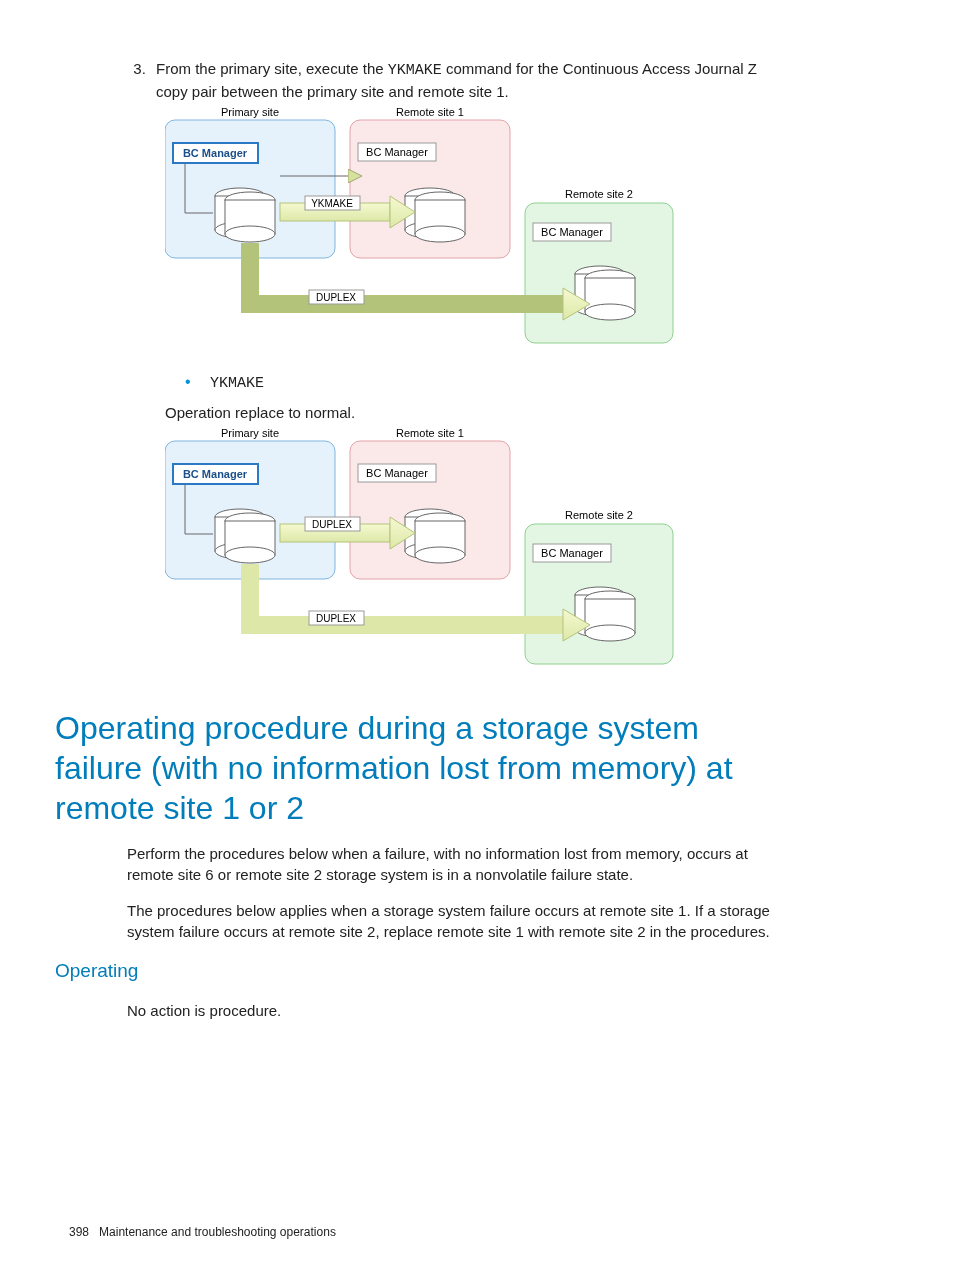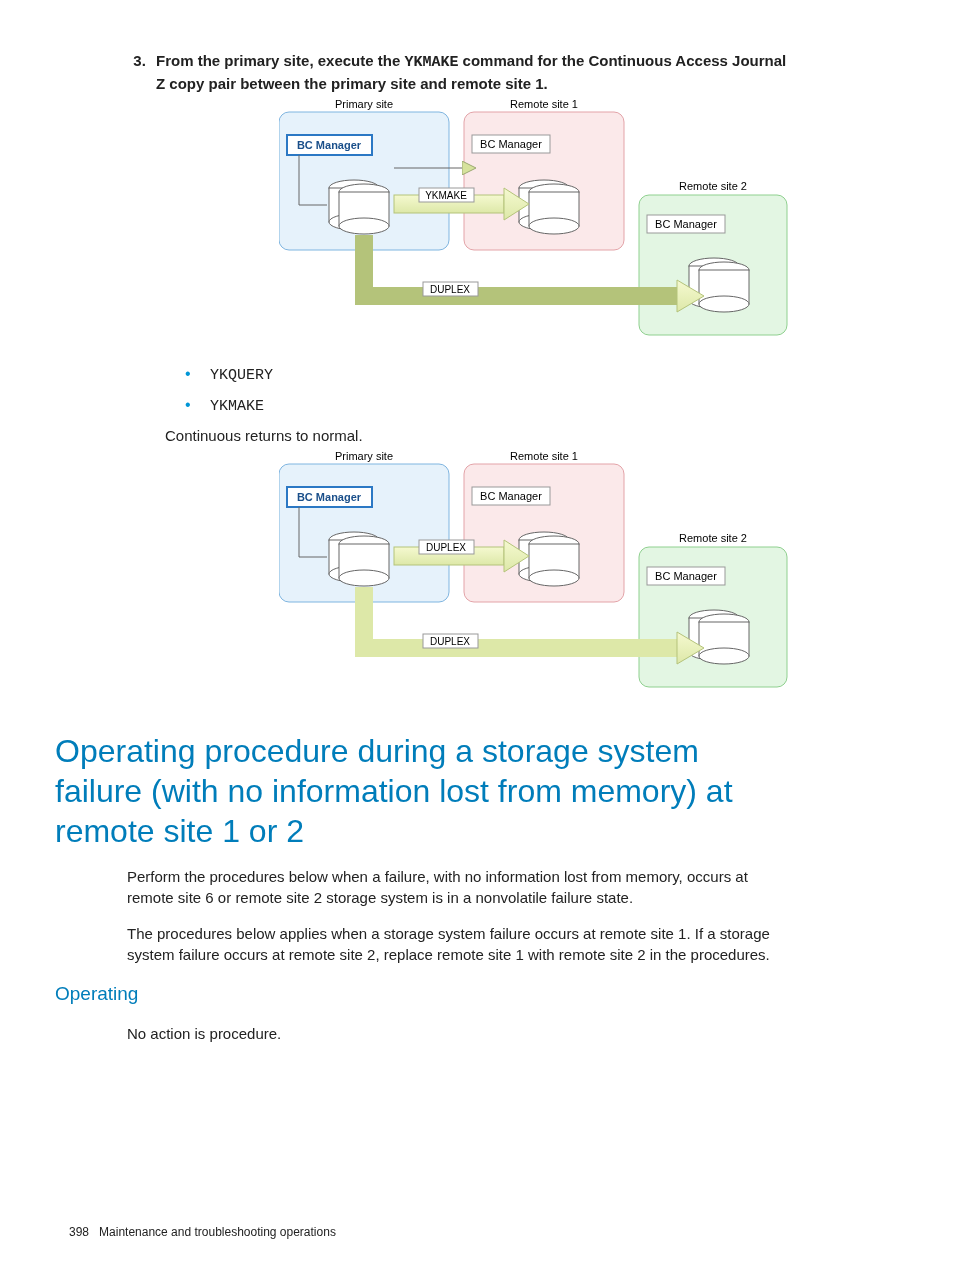--- a/index.html
+++ b/index.html
@@ -5,25 +5,25 @@
   body {
     font-family: Arial, Helvetica, sans-serif;
     font-size: 15px;
     color: #222;
     margin: 0;
     padding: 50px 55px 30px 55px;
     width: 844px;
     box-sizing: border-box;
     line-height: 1.4;
   }
-  ol.proc { margin: 0 0 0 95px; padding: 0; font-weight: bold; }
+  ol.proc { margin: 8px 0 0 95px; padding: 0; }
   ol.proc > li { margin-bottom: 6px; padding-left: 6px; }
   ol.proc > li::marker { font-size: 15px; }
   .mono { font-family: "Courier New", monospace; font-size: 15px; }
-  .diagram-wrap { margin: 6px 0 6px 110px; text-align: right; }
+  .diagram-wrap { margin: 6px 0 6px 110px; }
   ul.cmds { list-style: none; margin: 4px 0 6px 110px; padding: 0; }
   ul.cmds li { position: relative; padding-left: 45px; margin: 8px 0; }
   ul.cmds li::before {
     content: "•"; color: #0096d6; position: absolute; left: 20px; top: 0;
     font-size: 16px;
   }
   .body-p { margin: 6px 0 6px 110px; }
   h2.sec {
     font-family: Arial, Helvetica, sans-serif;
     font-weight: normal;
@@ -122,25 +122,24 @@
 
   <path d="M85,135 L85,196 L400,196" fill="none" stroke="#b4c37a" stroke-width="18"></path>
   <polygon points="398,180 425,196 398,212" fill="url(#arrowGrad)" stroke="#b4c37a"></polygon>
   <path d="M85,135 L85,196 L400,196" fill="none" stroke="#8a9658" stroke-width="18" stroke-opacity="0"></path>
   <rect x="144" y="182" width="55" height="14" fill="#fff" stroke="#999"></rect>
   <text x="171" y="193" text-anchor="middle" font-size="10">DUPLEX</text>
 </svg>
 </div>
 
 <ul class="cmds">
-  <li><span class="mono">YKQUERY</span></li>
   <li><span class="mono">YKMAKE</span></li>
 </ul>
 
-<p class="body-p">Continuous returns to normal.</p>
+<p class="body-p">Operation replace to normal.</p>
 
 <div class="diagram-wrap">
 <svg width="510" height="250" viewBox="0 0 510 250">
   <rect x="0" y="12" width="170" height="138" rx="10" fill="#e6f2fb" stroke="#7fb5e0"></rect>
   <text x="85" y="8" text-anchor="middle" font-size="11">Primary site</text>
   <rect x="8" y="35" width="85" height="20" fill="#ffffff" stroke="#2b78c4" stroke-width="2"></rect>
   <text x="50" y="49" text-anchor="middle" font-size="11" fill="#1a4f8a" font-weight="bold">BC Manager</text>
   <g transform="translate(48,80)">
     <ellipse cx="27" cy="8" rx="25" ry="8" fill="#fff" stroke="#666"></ellipse>
     <rect x="2" y="8" width="50" height="34" fill="#fff" stroke="#666"></rect>

